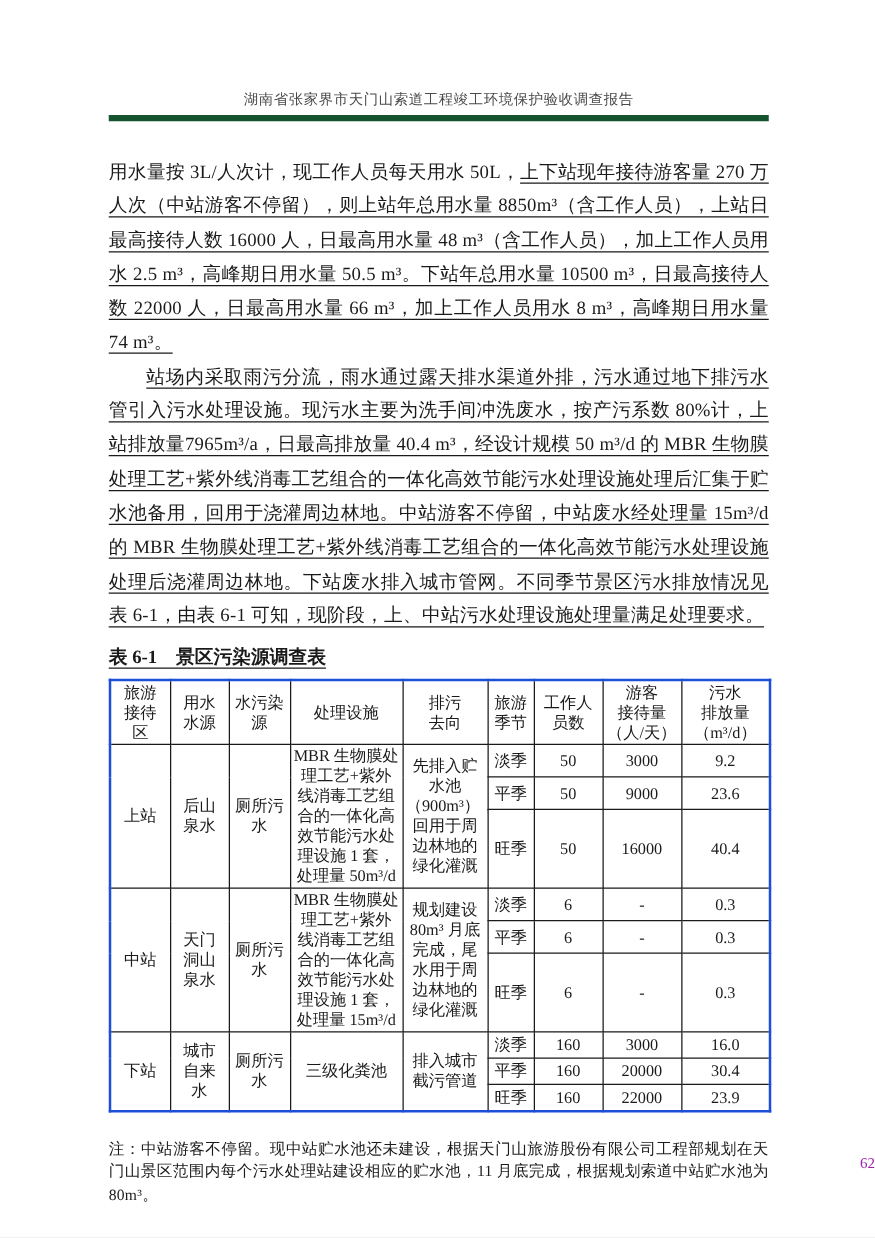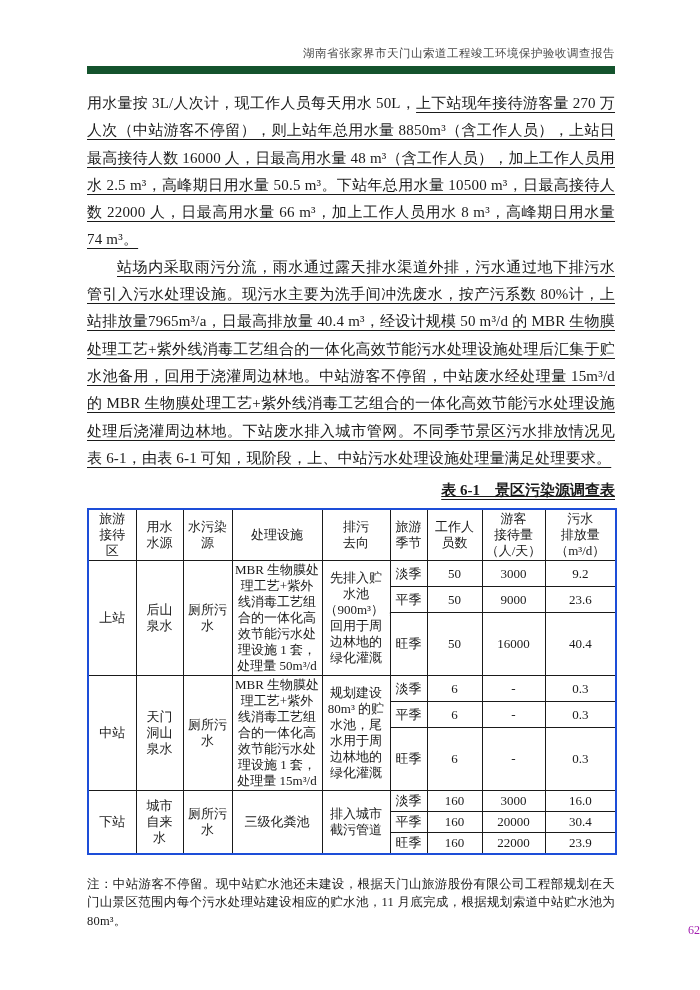--- a/index.html
+++ b/index.html
@@ -8,44 +8,43 @@
     width: 700px; height: 990px;
     margin: 0 auto;
     background: #ffffff;
     box-sizing: border-box;
     padding: 0 85px 0 87px;
     font-family: "Liberation Serif", "DejaVu Serif", serif;
     color: #1a1a1a;
     overflow: hidden;
   }
   .running-header {
-    padding-top: 46px;
-    text-align: right;
+    padding-top: 72px;
+    text-align: center;
     font-size: 11.5px;
     letter-spacing: 0.5px;
     color: #4a4a4a;
-    border-bottom: 8px solid #14532d;
+    border-bottom: 5px solid #14532d;
     padding-bottom: 5px;
   }
-  .body-text { margin-top: 16px; }
+  .body-text { margin-top: 28px; }
   .body-text p {
     margin: 0;
     font-size: 15px;
     line-height: 27.3px;
     text-align: justify;
     letter-spacing: 0.2px;
   }
   .body-text p.indent { text-indent: 2em; }
   .u { text-decoration: underline; text-underline-offset: 4px; text-decoration-thickness: 1px; }
   .table-title {
     margin-top: 9px;
-    text-align: right;
+    text-align: left;
     font-size: 15px;
     font-weight: bold;
-    text-decoration: underline;
   }
   table.survey {
     margin-top: 8px;
     border-collapse: collapse;
     table-layout: fixed;
     width: 528px;
     border: 2px solid #1d4ed8;
   }
   table.survey th, table.survey td {
     border: 1px solid #1a1a1a;
@@ -157,21 +156,21 @@
           <td>40.4</td>
         </tr>
         <tr class="short-row">
           <td rowspan="3">中站</td>
           <td rowspan="3">天门
 洞山
 泉水</td>
           <td rowspan="3">厕所污
 水</td>
           <td rowspan="3">MBR 生物膜处理工艺+紫外线消毒工艺组合的一体化高效节能污水处理设施 1 套，处理量 15m³/d</td>
-          <td rowspan="3">规划建设 80m³ 的贮水池，尾水用于周边林地的绿化灌溉</td>
+          <td rowspan="3">规划建设 80m³ 月底完成，尾水用于周边林地的绿化灌溉</td>
           <td>淡季</td>
           <td>6</td>
           <td>-</td>
           <td>0.3</td>
         </tr>
         <tr class="short-row">
           <td>平季</td>
           <td>6</td>
           <td>-</td>
           <td>0.3</td>

